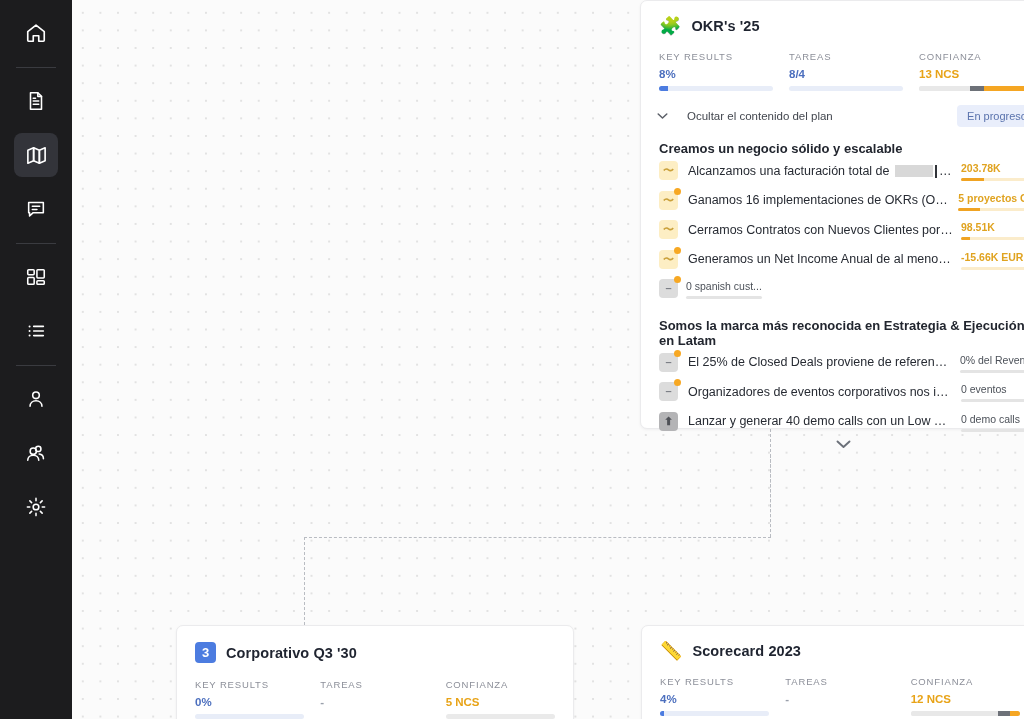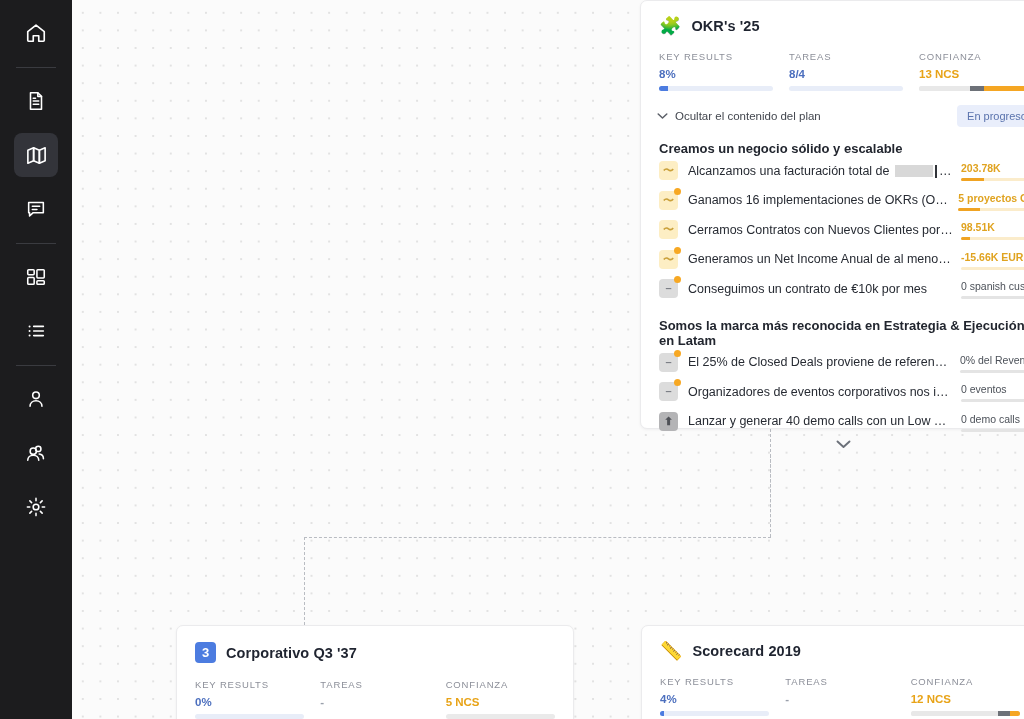--- a/index.html
+++ b/index.html
@@ -104,21 +104,21 @@
   .stat-bar.plain { background: #eaeaea; }
   .seg-blue { background: #4c7ce0; height: 100%; }
   .seg-grey { background: #6d7178; height: 100%; }
   .seg-amber { background: #f5a623; height: 100%; }
 
   .card-foot {
     display: flex; align-items: center; justify-content: space-between;
     padding: 14px 14px 0 16px;
   }
   .toggle-plan {
-    display: flex; align-items: center; gap: 7px;
+    display: flex; align-items: center; gap: 19px;
     font-size: 11.5px; color: #43474f; cursor: pointer;
   }
   .pill {
     background: #e9eefb; color: #5a73ad;
     font-size: 11px; padding: 5px 10px; border-radius: 4px;
     cursor: pointer;
   }
 
   .group-title {
     font-size: 13px; font-weight: 700; color: #22262f;
@@ -364,21 +364,20 @@
             <div class="kr-text">Generamos un Net Income Anual de al menos €50k</div>
             <div class="kr-metric">
               <div class="kr-metric-val">-15.66K EUR</div>
               <div class="kr-bar">
                 <i style="width: 0%;"></i>
               </div>
             </div>
           </div>
           <div class="kr-row">
             <div class="kr-icon grey">–<span class="dot"></span></div>
-            <div class="kr-text">Conseguimos un contrato de €10k por mes</div>
             <div class="kr-metric">
               <div class="kr-metric-val muted">0 spanish cust...</div>
               <div class="kr-bar grey">
                 <i style="width: 0%;"></i>
               </div>
             </div>
           </div>
           <div class="group-title">Somos la marca más reconocida en Estrategia &amp; Ejecución en Latam</div>
           <div class="kr-row">
             <div class="kr-icon grey">–<span class="dot"></span></div>
@@ -409,21 +408,21 @@
                 <i style="width: 0%;"></i>
               </div>
             </div>
           </div>
         </div>
     </div>
 
     <div class="card" id="card-corp">
       <div class="card-head">
         <span class="card-badge-num">3</span>
-        <span class="card-title">Corporativo Q3 '37</span>
+        <span class="card-title">Corporativo Q3 '30</span>
       </div>
       <div class="stats">
         <div class="stat">
           <div class="stat-label">KEY RESULTS</div>
           <div class="stat-value">0%</div>
           <div class="stat-bar"></div>
         </div>
         <div class="stat">
           <div class="stat-label">TAREAS</div>
           <div class="stat-value dash">-</div>
@@ -433,21 +432,21 @@
           <div class="stat-label">CONFIANZA</div>
           <div class="stat-value amber">5 NCS</div>
           <div class="stat-bar plain"></div>
         </div>
       </div>
     </div>
 
     <div class="card" id="card-score">
       <div class="card-head">
         <span class="card-emoji">📏</span>
-        <span class="card-title">Scorecard 2019</span>
+        <span class="card-title">Scorecard 2023</span>
       </div>
       <div class="stats">
         <div class="stat">
           <div class="stat-label">KEY RESULTS</div>
           <div class="stat-value">4%</div>
           <div class="stat-bar">
             <div class="seg-blue" style="width:4%"></div>
           </div>
         </div>
         <div class="stat">

